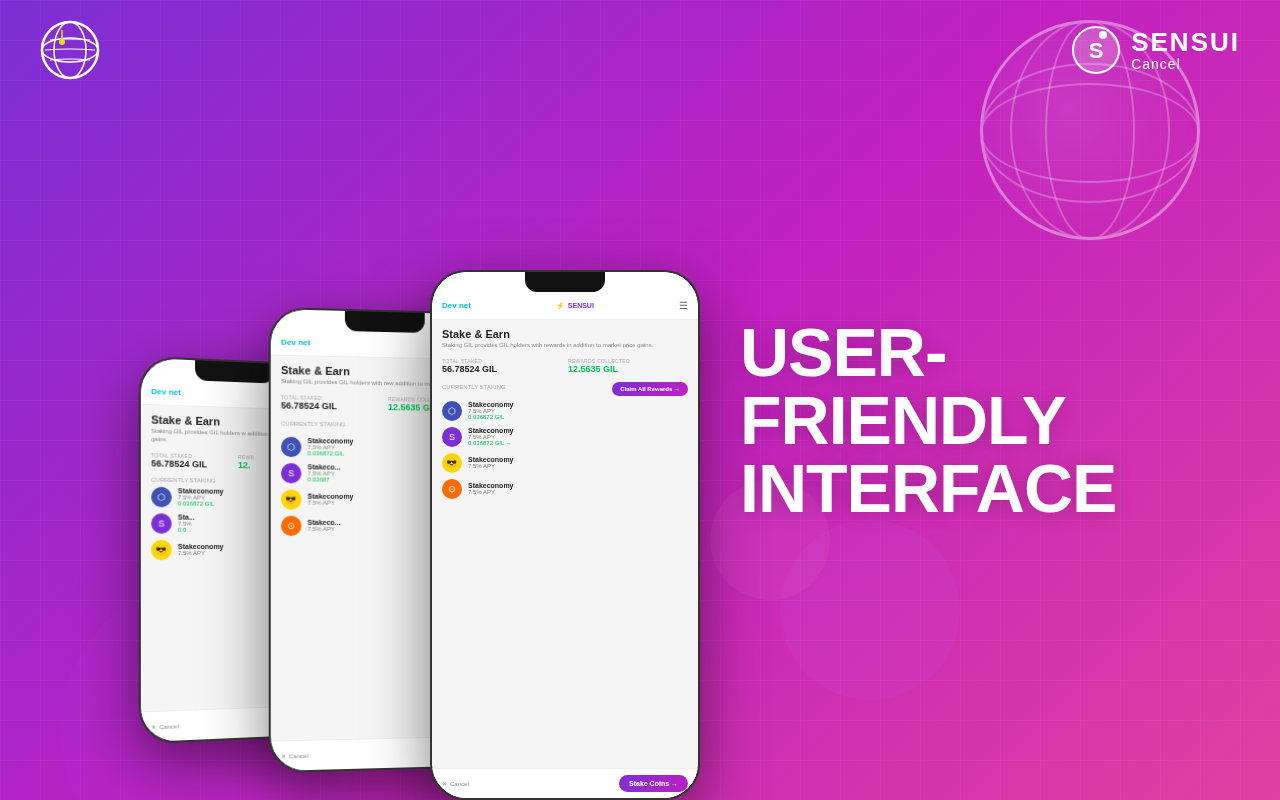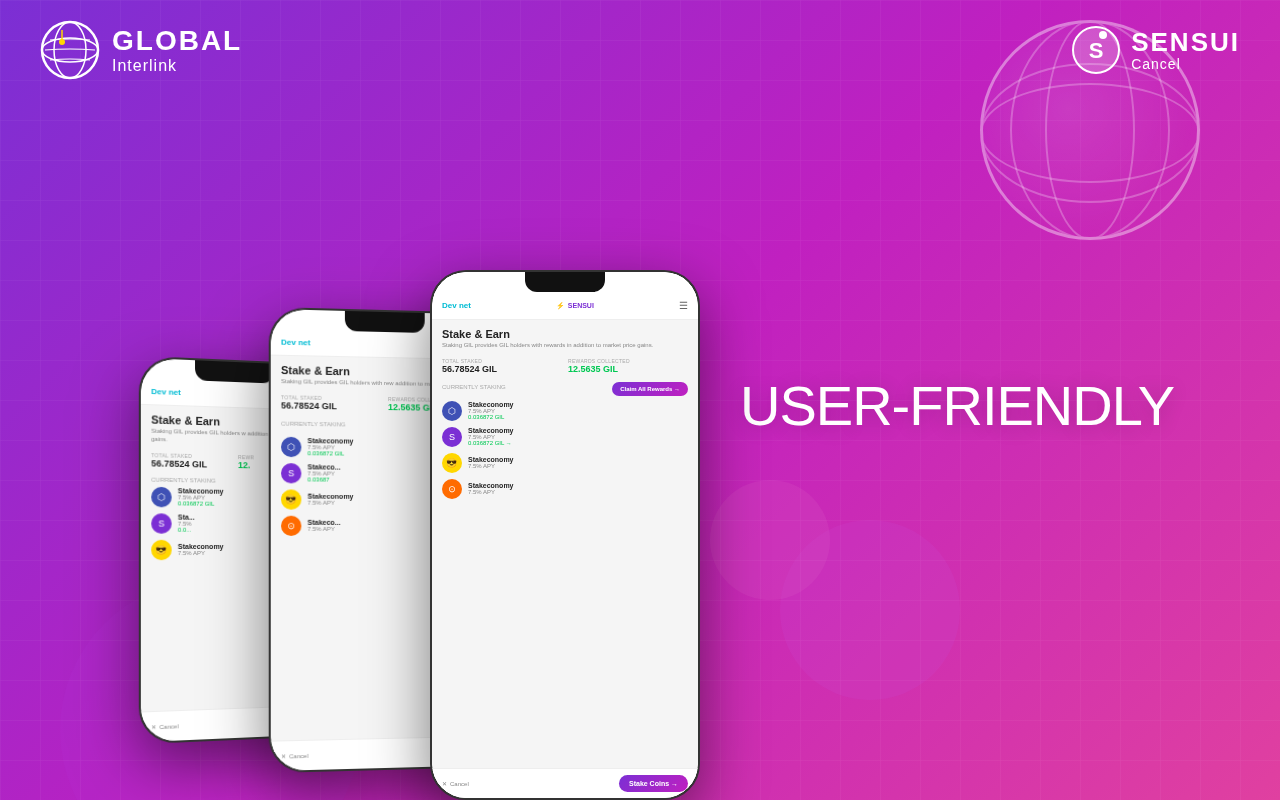--- a/index.html
+++ b/index.html
@@ -381,22 +381,22 @@
       right: 80px;
       top: 50%;
       transform: translateY(-40%);
       width: 480px;
       text-align: left;
       padding-left: 20px;
     }
 
     .hero-title {
       color: white;
-      font-size: 56px;
-      font-weight: 400;
+      font-size: 68px;
+      font-weight: 700;
       line-height: 1.0;
       text-transform: uppercase;
       letter-spacing: -1px;
       text-shadow: 0 2px 20px rgba(0,0,0,0.2);
     }
 
     
     .circuit-overlay {
       position: absolute;
       top: 0;
@@ -434,24 +434,20 @@
     <svg class="logo-globe-icon" viewBox="0 0 60 60" xmlns="http://www.w3.org/2000/svg">
       <circle cx="30" cy="30" r="28" fill="none" stroke="white" stroke-width="2.5"></circle>
       <ellipse cx="30" cy="30" rx="16" ry="28" fill="none" stroke="white" stroke-width="1.5"></ellipse>
       <ellipse cx="30" cy="30" rx="28" ry="12" fill="none" stroke="white" stroke-width="1.5"></ellipse>
       <path d="M10 20 Q30 18 50 20" fill="none" stroke="white" stroke-width="1.2"></path>
       <path d="M5 30 Q30 28 55 30" fill="none" stroke="white" stroke-width="1.2"></path>
       <path d="M10 40 Q30 38 50 40" fill="none" stroke="white" stroke-width="1.2"></path>
       <circle cx="22" cy="22" r="3" fill="#FFD700"></circle>
       <line x1="22" y1="22" x2="22" y2="10" stroke="#FFD700" stroke-width="1.5"></line>
     </svg>
-    <div class="logo-text">
-      <div class="logo-text-main">GLOBAL</div>
-      <div class="logo-text-sub">Interlink</div>
-    </div>
   </div>
 
   <div class="logo-right">
     <svg class="sensui-logo-icon" viewBox="0 0 50 50" xmlns="http://www.w3.org/2000/svg">
       <circle cx="25" cy="25" r="23" fill="rgba(255,255,255,0.2)" stroke="white" stroke-width="2"></circle>
       <text x="50%" y="55%" dominant-baseline="middle" text-anchor="middle" fill="white" font-size="22" font-weight="bold">S</text>
       <circle cx="32" cy="10" r="4" fill="white"></circle>
     </svg>
     <div class="sensui-logo-text">
       <div class="sensui-text-main">SENSUI</div>
@@ -660,14 +656,15 @@
           <button class="stake-btn">Stake Coins →</button>
         </div>
       </div>
     </div>
   </div>
 </div>
 
 <div class="right-content">
   <div class="hero-title">
     <div>USER-FRIENDLY</div>
+    <div>INTERFACE</div>
   </div>
 </div>
 
 </body></html>

